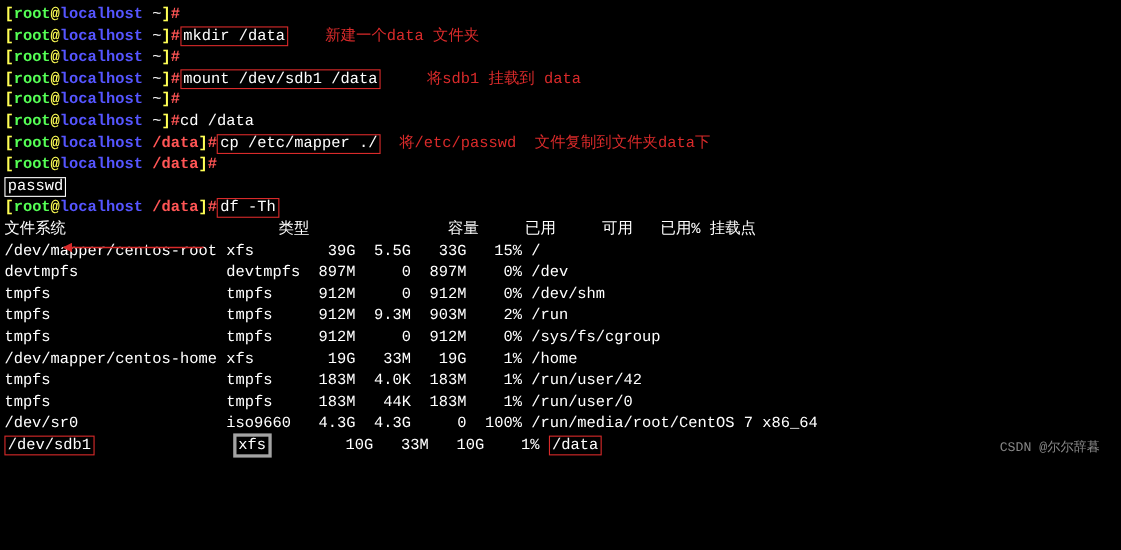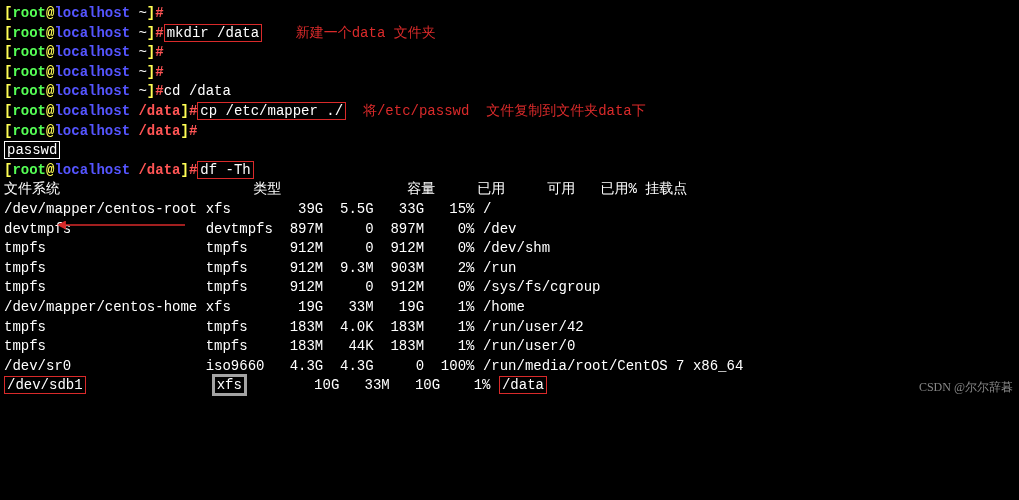--- a/index.html
+++ b/index.html
@@ -21,39 +21,40 @@
   .b-red   { color: #ff5555; font-weight: bold; }
   .white   { color: #ffffff; }
   .red-annot { color: #d92a2a; }
   .box-red { border: 1px solid #d92a2a; padding: 0 2px; }
   .box-white { border: 1px solid #fff; padding: 0 2px; }
   .box-yellow { border: 3px solid #a3a3a3; padding: 0 2px; }
   .arrow { position: absolute; pointer-events: none; }
   .watermark {
     position: absolute;
     bottom: 4px;
-    right: 6px;
+    right: 19px;
     color: #888;
     font-size: 12px;
-    font-family: Liberation Serif, serif;
+    font-family: Liberation Mono, monospace;
     margin-top: 18px;
   }
   svg { overflow: visible; }
 </style>
 </head>
 <body>
 
 <div>
 
 <div class="line"><span class="b-yellow">[</span><span class="b-green">root</span><span class="b-yellow">@</span><span class="b-blue">localhost</span><span class="white"> ~</span><span class="b-yellow">]</span><span class="b-red">#</span></div>
 
 <div class="line"><span class="b-yellow">[</span><span class="b-green">root</span><span class="b-yellow">@</span><span class="b-blue">localhost</span><span class="white"> ~</span><span class="b-yellow">]</span><span class="b-red">#</span><span class="white box-red">mkdir /data</span>    <span class="red-annot">新建一个data 文件夹</span></div>
 
 <div class="line"><span class="b-yellow">[</span><span class="b-green">root</span><span class="b-yellow">@</span><span class="b-blue">localhost</span><span class="white"> ~</span><span class="b-yellow">]</span><span class="b-red">#</span></div>
 
+<div class="line"><span class="b-yellow">[</span><span class="b-green">root</span><span class="b-yellow">@</span><span class="b-blue">localhost</span><span class="white"> ~</span><span class="b-yellow">]</span><span class="b-red">#</span><span class="white box-red">mount /dev/sdb1 /data</span>     <span class="red-annot">将sdb1 挂载到 data</span></div>
 
 <div class="line"><span class="b-yellow">[</span><span class="b-green">root</span><span class="b-yellow">@</span><span class="b-blue">localhost</span><span class="white"> ~</span><span class="b-yellow">]</span><span class="b-red">#</span></div>
 
 <div class="line"><span class="b-yellow">[</span><span class="b-green">root</span><span class="b-yellow">@</span><span class="b-blue">localhost</span><span class="white"> ~</span><span class="b-yellow">]</span><span class="b-red">#</span><span class="white">cd /data</span></div>
 
 
 <div class="line"><span class="b-yellow">[</span><span class="b-green">root</span><span class="b-yellow">@</span><span class="b-blue">localhost</span><span class="b-red"> /data</span><span class="b-yellow">]</span><span class="b-red">#</span><span class="white box-red">cp /etc/mapper ./</span>  <span class="red-annot">将/etc/passwd  文件复制到文件夹data下</span></div>
 
 <div class="line"><span class="b-yellow">[</span><span class="b-green">root</span><span class="b-yellow">@</span><span class="b-blue">localhost</span><span class="b-red"> /data</span><span class="b-yellow">]</span><span class="b-red">#</span></div>
 

